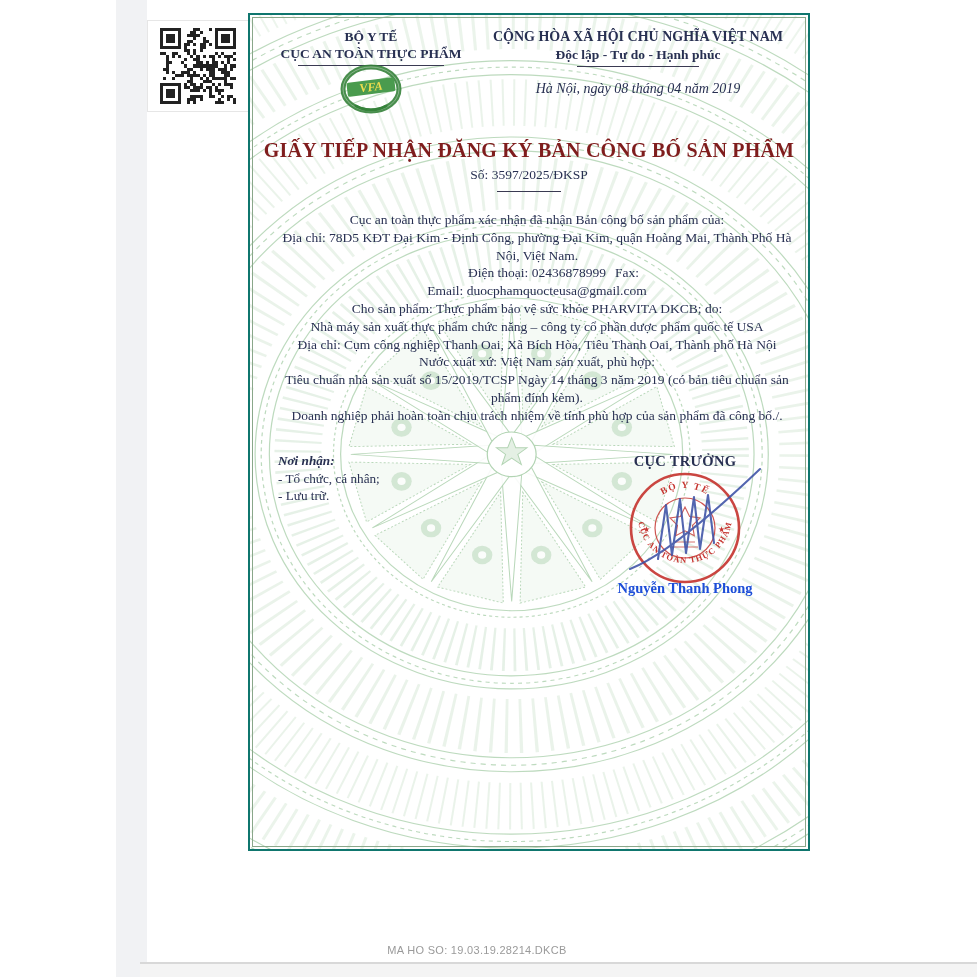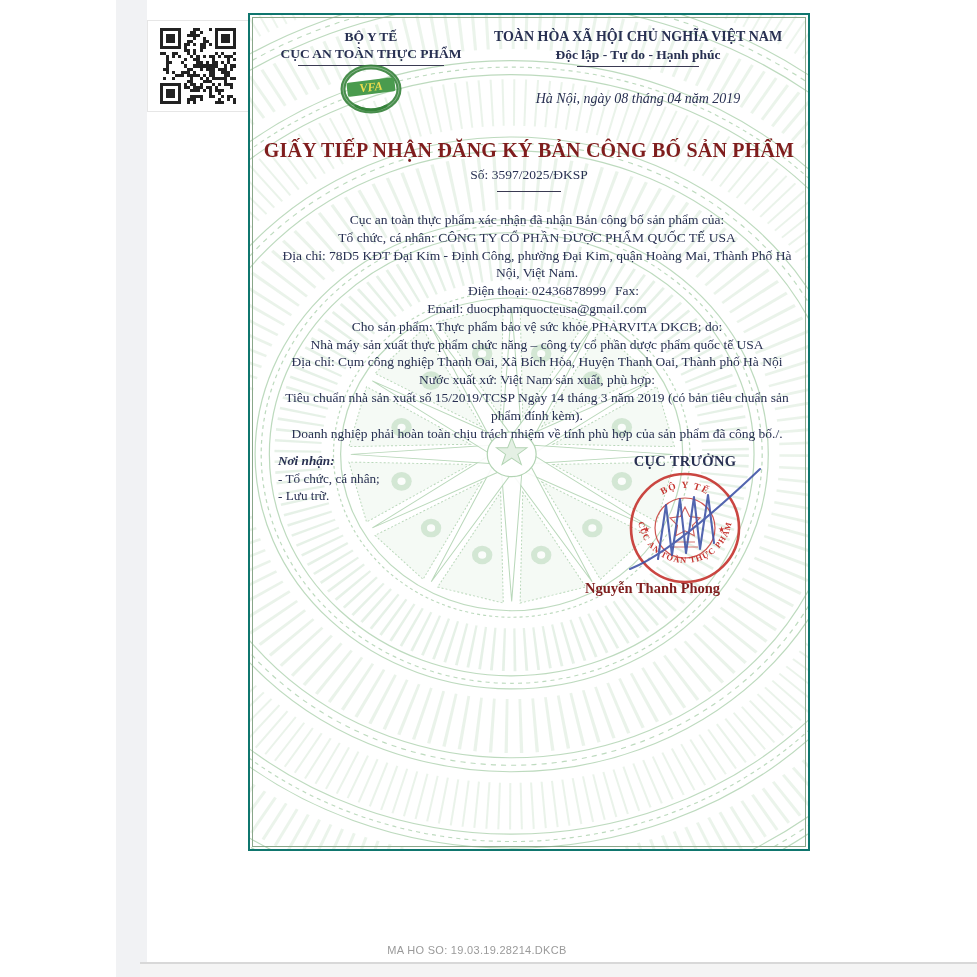--- a/index.html
+++ b/index.html
@@ -24,42 +24,42 @@
 
   
   .hdr{position:absolute;top:13px;left:14px;right:10px;display:flex;}
   .hdr-left{width:214px;text-align:center;font-weight:bold;font-size:13.5px;line-height:17px;}
   .hdr-right{flex:1;text-align:center;font-weight:bold;}
   .hdr-right .l1{font-size:14px;line-height:17px;}
   .hdr-right .l2{font-size:13.5px;margin-top:2px;}
   .rule{border-top:1.4px solid #3a3a52;margin:3px auto 0;}
   .rule.left-rule{width:146px;}
   .rule.right-rule{width:122px;}
-  .dateline{font-weight:normal;font-style:italic;font-size:14px;margin-top:24px;}
+  .dateline{font-weight:normal;font-style:italic;font-size:14px;margin-top:14px;}
   .vfa-logo{display:block;margin:-5px auto 0;}
 
   
   .title-block{position:absolute;top:124px;left:0;right:0;text-align:center;}
   .title-main{font-size:20px;font-weight:bold;letter-spacing:.2px;color:#7f1d1d;margin:0;}
   .title-num{font-size:13.5px;margin-top:5px;}
   .rule.num-rule{width:64px;border-top-width:1.6px;margin-top:8px;}
 
   
   .body-block{position:absolute;top:196px;left:26px;width:522px;font-size:13.5px;line-height:17.8px;text-align:center;}
   .body-block p{margin:0;position:relative;}
   .fax{position:absolute;left:339px;top:0;}
 
   
   .recipients{position:absolute;top:437px;left:28px;font-size:13.2px;line-height:17.5px;}
   .recipients .rt{font-weight:bold;font-style:italic;}
   .signer-title{position:absolute;top:438px;left:330px;width:210px;text-align:center;
                 font-weight:bold;font-size:14.5px;letter-spacing:.3px;}
   .seal-wrap{position:absolute;top:428px;left:350px;width:170px;height:170px;}
-  .signer-name{position:absolute;top:565px;left:335px;width:200px;text-align:left;
-               font-weight:bold;font-size:14.5px;color:#7f1d1d;}
+  .signer-name{position:absolute;top:565px;left:335px;width:200px;text-align:center;
+               font-weight:bold;font-size:14.5px;color:#1d4ed8;}
 
   
   .file-code{position:absolute;top:944px;left:97px;width:760px;text-align:center;
              font-family:"Liberation Sans","DejaVu Sans",sans-serif;font-size:11px;color:#9a9a9a;
              letter-spacing:.3px;}
 </style>
 </head>
 <body>
 
 <div id="canvas">
@@ -350,42 +350,41 @@
             <ellipse cx="37" cy="28" rx="28" ry="22" fill="none" stroke="#35823a" stroke-width="5" opacity="0.9"></ellipse>
             <ellipse cx="37" cy="28" rx="28" ry="22" fill="none" stroke="#ffffff" stroke-width="1" opacity="0.35"></ellipse>
             <g transform="rotate(-7 37 26)">
               <rect x="13" y="19" width="48" height="14" rx="2" fill="#4a9b4e"></rect>
               <text x="37" y="30" text-anchor="middle" font-family="Liberation Serif, serif" font-style="italic" font-weight="bold" font-size="12" fill="#efdd4e">VFA</text>
             </g>
             <path d="M22 45 Q37 53 52 45" fill="none" stroke="#35823a" stroke-width="3" stroke-linecap="round"></path>
           </svg>
         </div>
         <div class="hdr-right">
-          <div class="l1">TOÀN HÒA XÃ HỘI CHỦ NGHĨA VIỆT NAM</div>
+          <div class="l1">CỘNG HÒA XÃ HỘI CHỦ NGHĨA VIỆT NAM</div>
           <div class="l2">Độc lập - Tự do - Hạnh phúc</div>
           <div class="rule right-rule"></div>
           <div class="dateline">Hà Nội, ngày 08 tháng 04 năm 2019</div>
         </div>
       </div>
 
       <div class="title-block">
         <div class="title-main">GIẤY TIẾP NHẬN ĐĂNG KÝ BẢN CÔNG BỐ SẢN PHẨM</div>
         <div class="title-num">Số: 3597/2025/ĐKSP</div>
         <div class="rule num-rule"></div>
       </div>
 
       <div class="body-block">
         <p>Cục an toàn thực phẩm xác nhận đã nhận Bản công bố sản phẩm của:</p>
-        <p>Tổ chức, cá nhân: CÔNG TY CỔ PHẦN DƯỢC PHẨM QUỐC TẾ USA</p>
         <p>Địa chỉ: 78D5 KĐT Đại Kim - Định Công, phường Đại Kim, quận Hoàng Mai, Thành Phố Hà Nội, Việt Nam.</p>
         <p><span>Điện thoại: 02436878999</span><span class="fax">Fax:</span></p>
         <p>Email: duocphamquocteusa@gmail.com</p>
         <p>Cho sản phẩm: Thực phẩm bảo vệ sức khỏe PHARVITA DKCB; do:</p>
         <p>Nhà máy sản xuất thực phẩm chức năng – công ty cổ phần dược phẩm quốc tế USA</p>
-        <p>Địa chỉ: Cụm công nghiệp Thanh Oai, Xã Bích Hòa, Huyện Thanh Oai, Thành phố Hà Nội</p>
+        <p>Địa chỉ: Cụm công nghiệp Thanh Oai, Xã Bích Hòa, Tiêu Thanh Oai, Thành phố Hà Nội</p>
         <p>Nước xuất xứ: Việt Nam sản xuất, phù hợp:</p>
         <p>Tiêu chuẩn nhà sản xuất số 15/2019/TCSP Ngày 14 tháng 3 năm 2019 (có bản tiêu chuẩn sản phẩm đính kèm).</p>
         <p>Doanh nghiệp phải hoàn toàn chịu trách nhiệm về tính phù hợp của sản phẩm đã công bố./.</p>
       </div>
 
       <div class="recipients">
         <div class="rt">Nơi nhận:</div>
         <div>- Tổ chức, cá nhân;</div>
         <div>- Lưu trữ.</div>
       </div>

